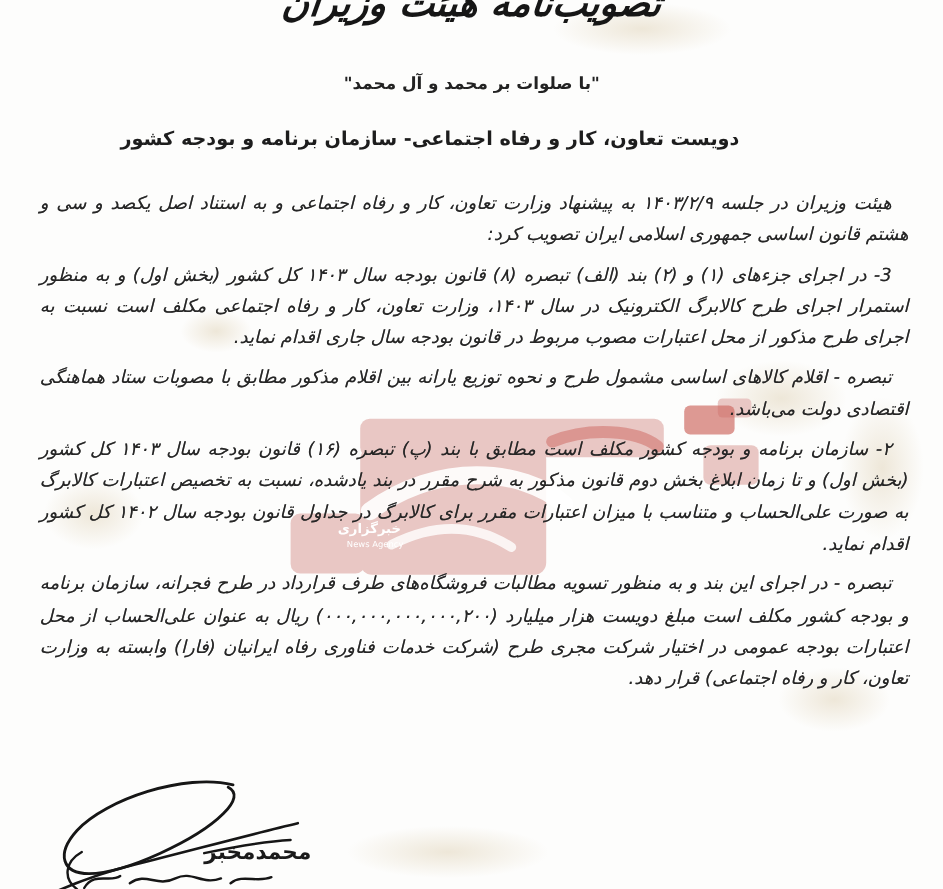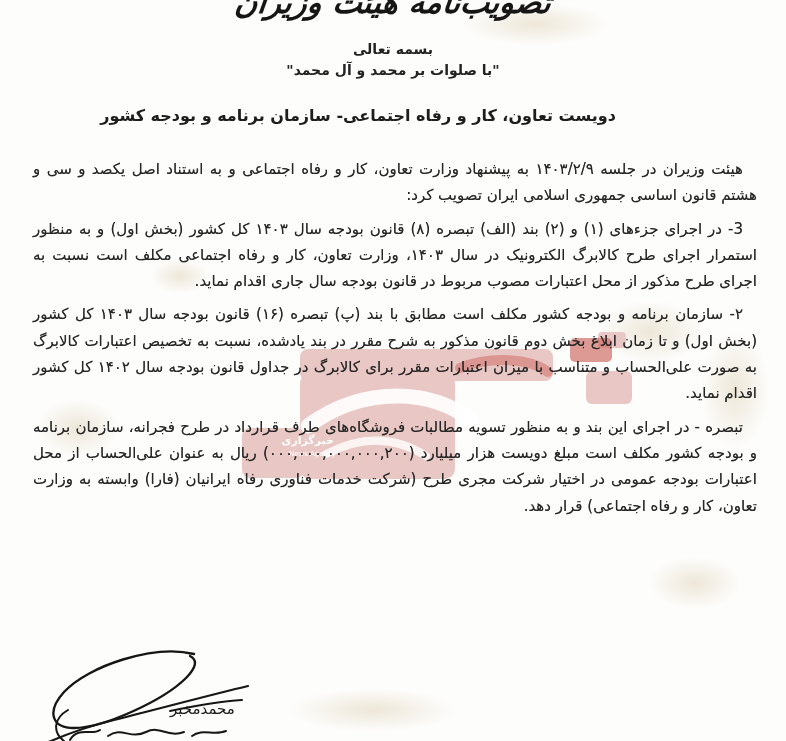--- a/index.html
+++ b/index.html
@@ -45,26 +45,26 @@
     font-size:16px;font-weight:bold;color:#1d1d1d;
     white-space:nowrap;
   }
   .body-text{
     position:absolute;top:156px;right:29px;width:724px;
     font-size:15px;line-height:26.3px;
     text-align:justify;
     color:#262626;
     text-shadow:0 0 .4px rgba(45,45,45,.6);
   }
-  .body-text p{margin:0 0 7px;text-indent:14px;}
+  .body-text p{margin:0 0 7px;text-indent:14px;font-style:italic;}
   .body-text p:last-child{margin-bottom:1px;}
   .sig-svg{position:absolute;left:34px;top:648px;width:240px;height:93px;}
   .signer-name{
     position:absolute;left:170px;top:700px;
-    font-size:15px;font-weight:normal;color:#1a1a1a;
+    font-size:18px;font-weight:bold;color:#1a1a1a;
     white-space:nowrap;
   }
 </style>
 </head>
 <body>
 
 <div class="page">
 
   <div class="ghost" style="left:460px;top:2px;width:150px;height:44px;"></div>
   <div class="ghost" style="left:596px;top:300px;width:110px;height:64px;"></div>
@@ -85,28 +85,28 @@
     <rect x="340" y="10" width="42" height="24" rx="5" fill="#cf6e67" opacity="0.7"></rect>
     <path d="M 78,98 C 135,56 205,62 240,92" stroke="#ffffff" stroke-width="15" fill="none" opacity="0.9" stroke-linecap="round"></path>
     <path d="M 96,126 C 135,106 168,110 196,128" stroke="#ffffff" stroke-width="8" fill="none" opacity="0.8" stroke-linecap="round"></path>
     <path d="M 230,40 C 260,28 300,30 318,44" stroke="#cf6e67" stroke-width="10" fill="none" opacity="0.55" stroke-linecap="round"></path>
     <text x="104" y="116" font-size="11" font-weight="bold" fill="#ffffff">خبرگزاری</text>
     <text x="106" y="128" font-size="7" fill="#ffffff" font-family="DejaVu Sans, sans-serif">News Agency</text>
   </svg>
 
   <div class="calligraphy">تصویب‌نامه هیئت وزیران</div>
 
-  <div class="bismillah">بسمه تعالی</div>
   <div class="salutation">"با صلوات بر محمد و آل محمد"</div>
 
   <div class="addressee">دویست تعاون، کار و رفاه اجتماعی- سازمان برنامه و بودجه کشور</div>
 
   <div class="body-text">
     <p>هیئت وزیران در جلسه ۱۴۰۳/۲/۹ به پیشنهاد وزارت تعاون، کار و رفاه اجتماعی و به استناد اصل یکصد و سی و هشتم قانون اساسی جمهوری اسلامی ایران تصویب کرد:</p>
     <p>3- در اجرای جزءهای (۱) و (۲) بند (الف) تبصره (۸) قانون بودجه سال ۱۴۰۳ کل کشور (بخش اول) و به منظور استمرار اجرای طرح کالابرگ الکترونیک در سال ۱۴۰۳، وزارت تعاون، کار و رفاه اجتماعی مکلف است نسبت به اجرای طرح مذکور از محل اعتبارات مصوب مربوط در قانون بودجه سال جاری اقدام نماید.</p>
+    <p>تبصره - اقلام کالاهای اساسی مشمول طرح و نحوه توزیع یارانه بین اقلام مذکور مطابق با مصوبات ستاد هماهنگی اقتصادی دولت می‌باشد.</p>
     <p>۲- سازمان برنامه و بودجه کشور مکلف است مطابق با بند (پ) تبصره (۱۶) قانون بودجه سال ۱۴۰۳ کل کشور (بخش اول) و تا زمان ابلاغ بخش دوم قانون مذکور به شرح مقرر در بند یادشده، نسبت به تخصیص اعتبارات کالابرگ به صورت علی‌الحساب و متناسب با میزان اعتبارات مقرر برای کالابرگ در جداول قانون بودجه سال ۱۴۰۲ کل کشور اقدام نماید.</p>
     <p>تبصره - در اجرای این بند و به منظور تسویه مطالبات فروشگاه‌های طرف قرارداد در طرح فجرانه، سازمان برنامه و بودجه کشور مکلف است مبلغ دویست هزار میلیارد (۰۰۰,۰۰۰,۰۰۰,۰۰۰,۲۰۰) ریال به عنوان علی‌الحساب از محل اعتبارات بودجه عمومی در اختیار شرکت مجری طرح (شرکت خدمات فناوری رفاه ایرانیان (فارا) وابسته به وزارت تعاون، کار و رفاه اجتماعی) قرار دهد.</p>
   </div>
 
   <svg class="sig-svg" viewBox="0 0 240 93" aria-hidden="true">
     <g stroke="#161616" fill="none" stroke-linecap="round">
       <path d="M 160,6 C 120,-4 54,18 30,44 C 12,64 18,80 40,80 C 70,80 130,52 152,30 C 162,20 164,12 156,8" stroke-width="2.4"></path>
       <path d="M 214,38 C 180,46 120,62 80,72 C 55,78 28,88 10,96" stroke-width="2.2"></path>
       <path d="M 136,63 C 160,58 190,53 208,52" stroke-width="2"></path>
       <path d="M 30,93 C 18,84 20,70 34,62" stroke-width="2"></path>

